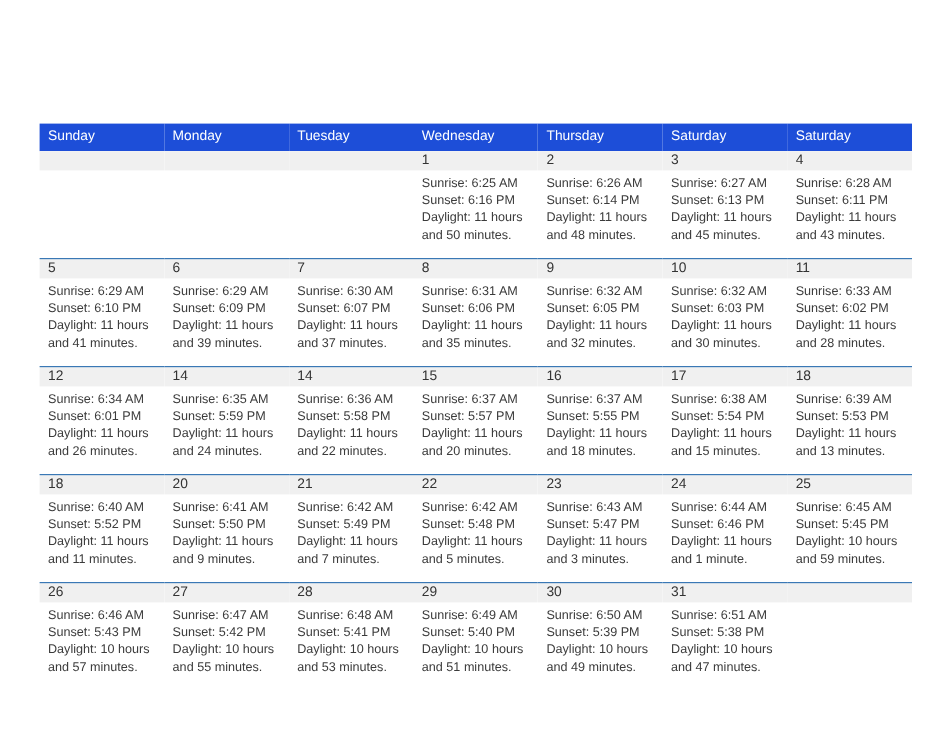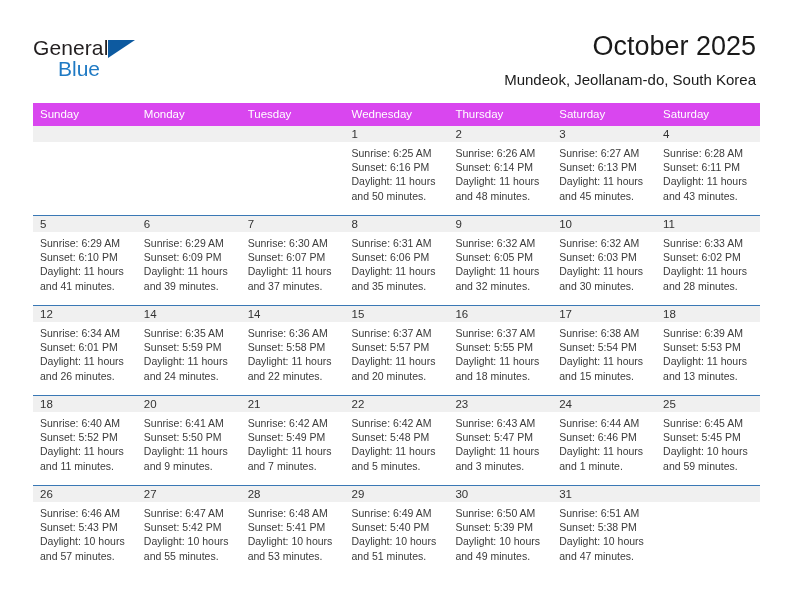--- a/index.html
+++ b/index.html
@@ -87,21 +87,21 @@
   
   .calendar {
     position: absolute;
     left: 33px;
     top: 103px;
     width: 727px;
     border-collapse: collapse;
     table-layout: fixed;
   }
   .calendar th {
-    background: #d946ef;
+    background: #1d4ed8;
     color: #ffffff;
     font-size: 11.5px;
     font-weight: normal;
     text-align: left;
     padding: 5px 0 6px 7px;
     height: 12px;
   }
   .calendar td {
     vertical-align: top;
     padding: 0;
@@ -137,30 +137,21 @@
     white-space: normal;
   }
 </style>
 </head>
 <body>
 
 <div class="page">
 
   <div class="header">
 
-    <div class="brand">
-      <span class="brand-general">General</span>
-      <span class="brand-flag"></span>
-      <span class="brand-blue">Blue</span>
-    </div>
-
-    <div class="title-block">
-      <h1 class="cal-title">October 2025</h1>
-      <h2 class="cal-subtitle">Mundeok, Jeollanam-do, South Korea</h2>
-    </div>
+
 
   </div>
 
   <table class="calendar">
     <thead>
       <tr id="weekday-row">
           <th>Sunday</th>
           <th>Monday</th>
           <th>Tuesday</th>
           <th>Wednesday</th>

